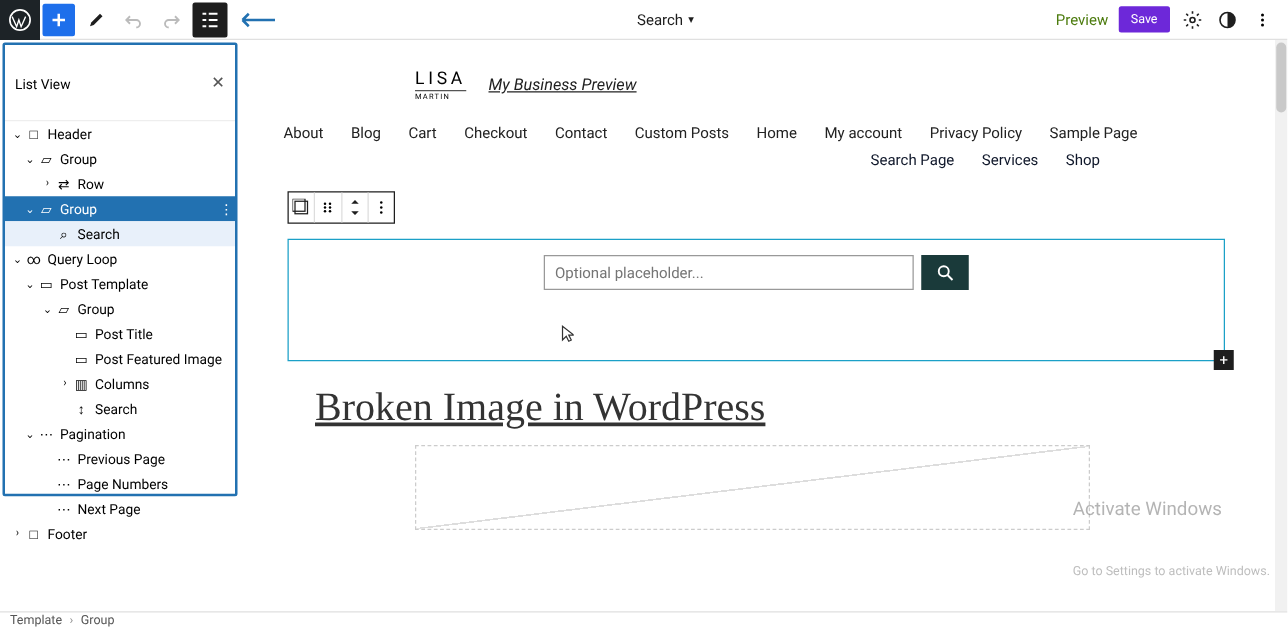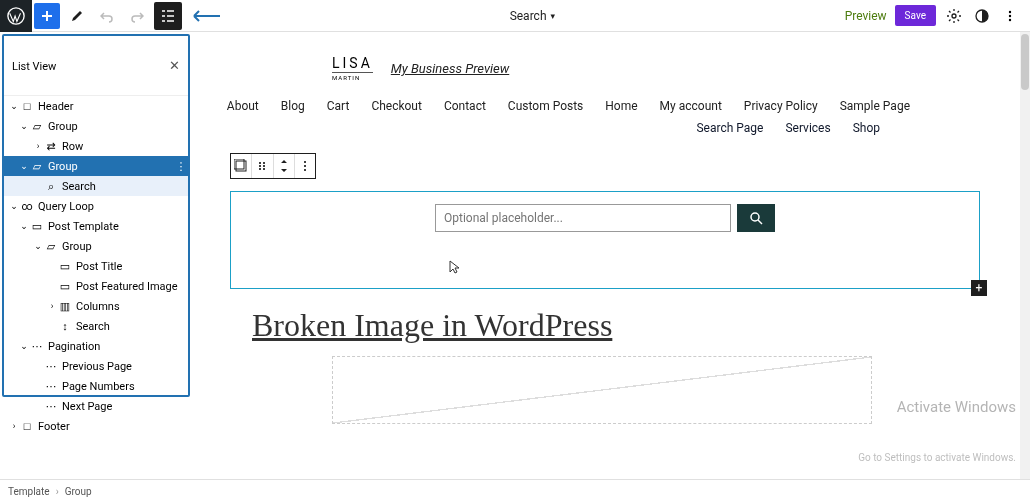--- a/index.html
+++ b/index.html
@@ -54,26 +54,26 @@
 .search-input { width: 296px; height: 28px; border: 1px solid #999; padding: 0 8px; font-size: 12px; }
 .search-btn { width: 38px; height: 28px; background: #1a3a3a; color: #fff; display: flex; align-items: center; justify-content: center; margin-left: 6px; }
 .plus-corner { position: absolute; right: -8px; bottom: -8px; width: 16px; height: 16px; background: #1e1e1e; color: #fff; display: flex; align-items: center; justify-content: center; font-size: 12px; }
 .cursor { position: absolute; left: 218px; top: 68px; font-size: 12px; }
 
 .post-title { font-family: "Times New Roman", serif; font-size: 32px; text-decoration: underline; color: #333; margin: 18px 0 12px 60px; }
 .featured-img { margin-left: 140px; width: 540px; height: 68px; border: 1px dashed #ccc; position: relative; }
 .featured-img::before { content: ""; position: absolute; top: 0; left: 0; width: 100%; height: 100%; background: linear-gradient(to bottom right, transparent 49.5%, #ddd 49.5%, #ddd 50.5%, transparent 50.5%); }
 
 
-.watermark { position: absolute; right: 14px; bottom: 26px; text-align: right; opacity: .55; }
+.watermark { position: absolute; right: 14px; bottom: 26px; text-align: left; opacity: .55; }
 .watermark .t1 { font-size: 15px; color: #777; }
 .watermark .t2 { font-size: 10px; color: #888; margin-top: 36px; }
 
 
-.breadcrumb { position: absolute; bottom: 0; left: 0; right: 0; height: 24px; border-top: 1px solid #e0e0e0; display: flex; align-items: center; font-size: 10px; color: #555; padding-left: 8px; gap: 6px; background: #fff; }
+.breadcrumb { position: absolute; bottom: 0; left: 0; right: 0; height: 14px; border-top: 1px solid #e0e0e0; display: flex; align-items: center; font-size: 10px; color: #555; padding-left: 8px; gap: 6px; background: #fff; }
 .breadcrumb .sep { color: #999; }
 
 
 .vscroll { position: absolute; right: 0; top: 32px; width: 10px; bottom: 14px; background: #f1f1f1; }
 .vscroll-thumb { position: absolute; top: 2px; right: 1px; width: 8px; height: 56px; background: #c9c9c9; border-radius: 4px; }
 
 svg { display: block; }
 </style>
 </head>
 <body>

